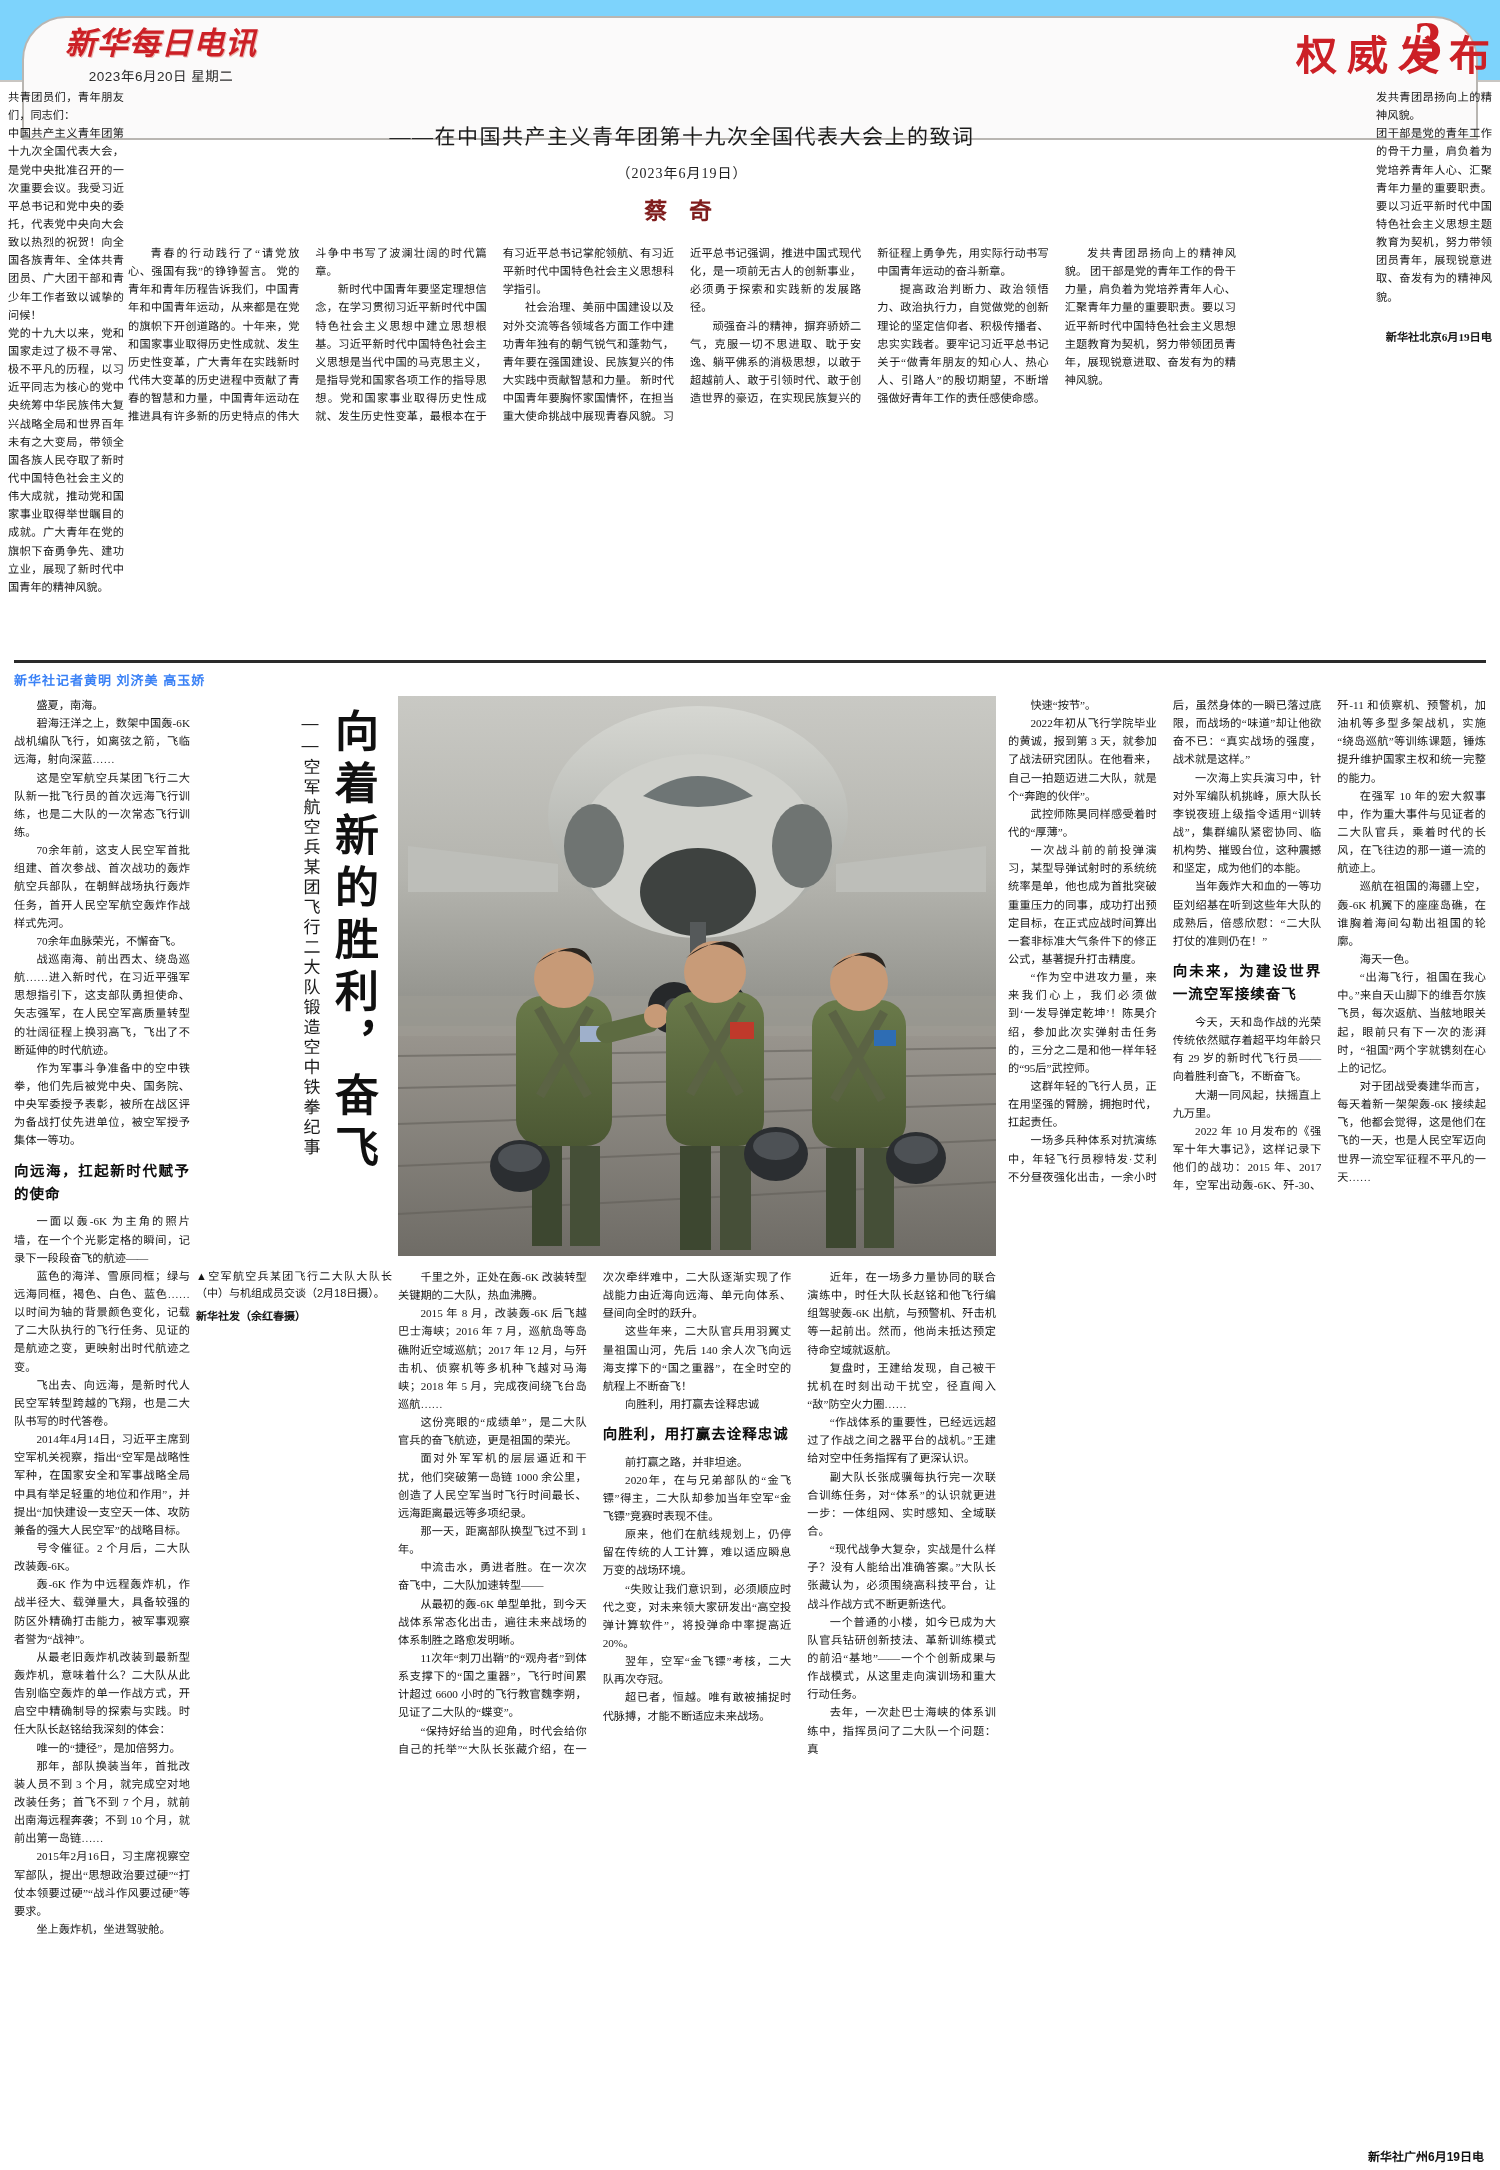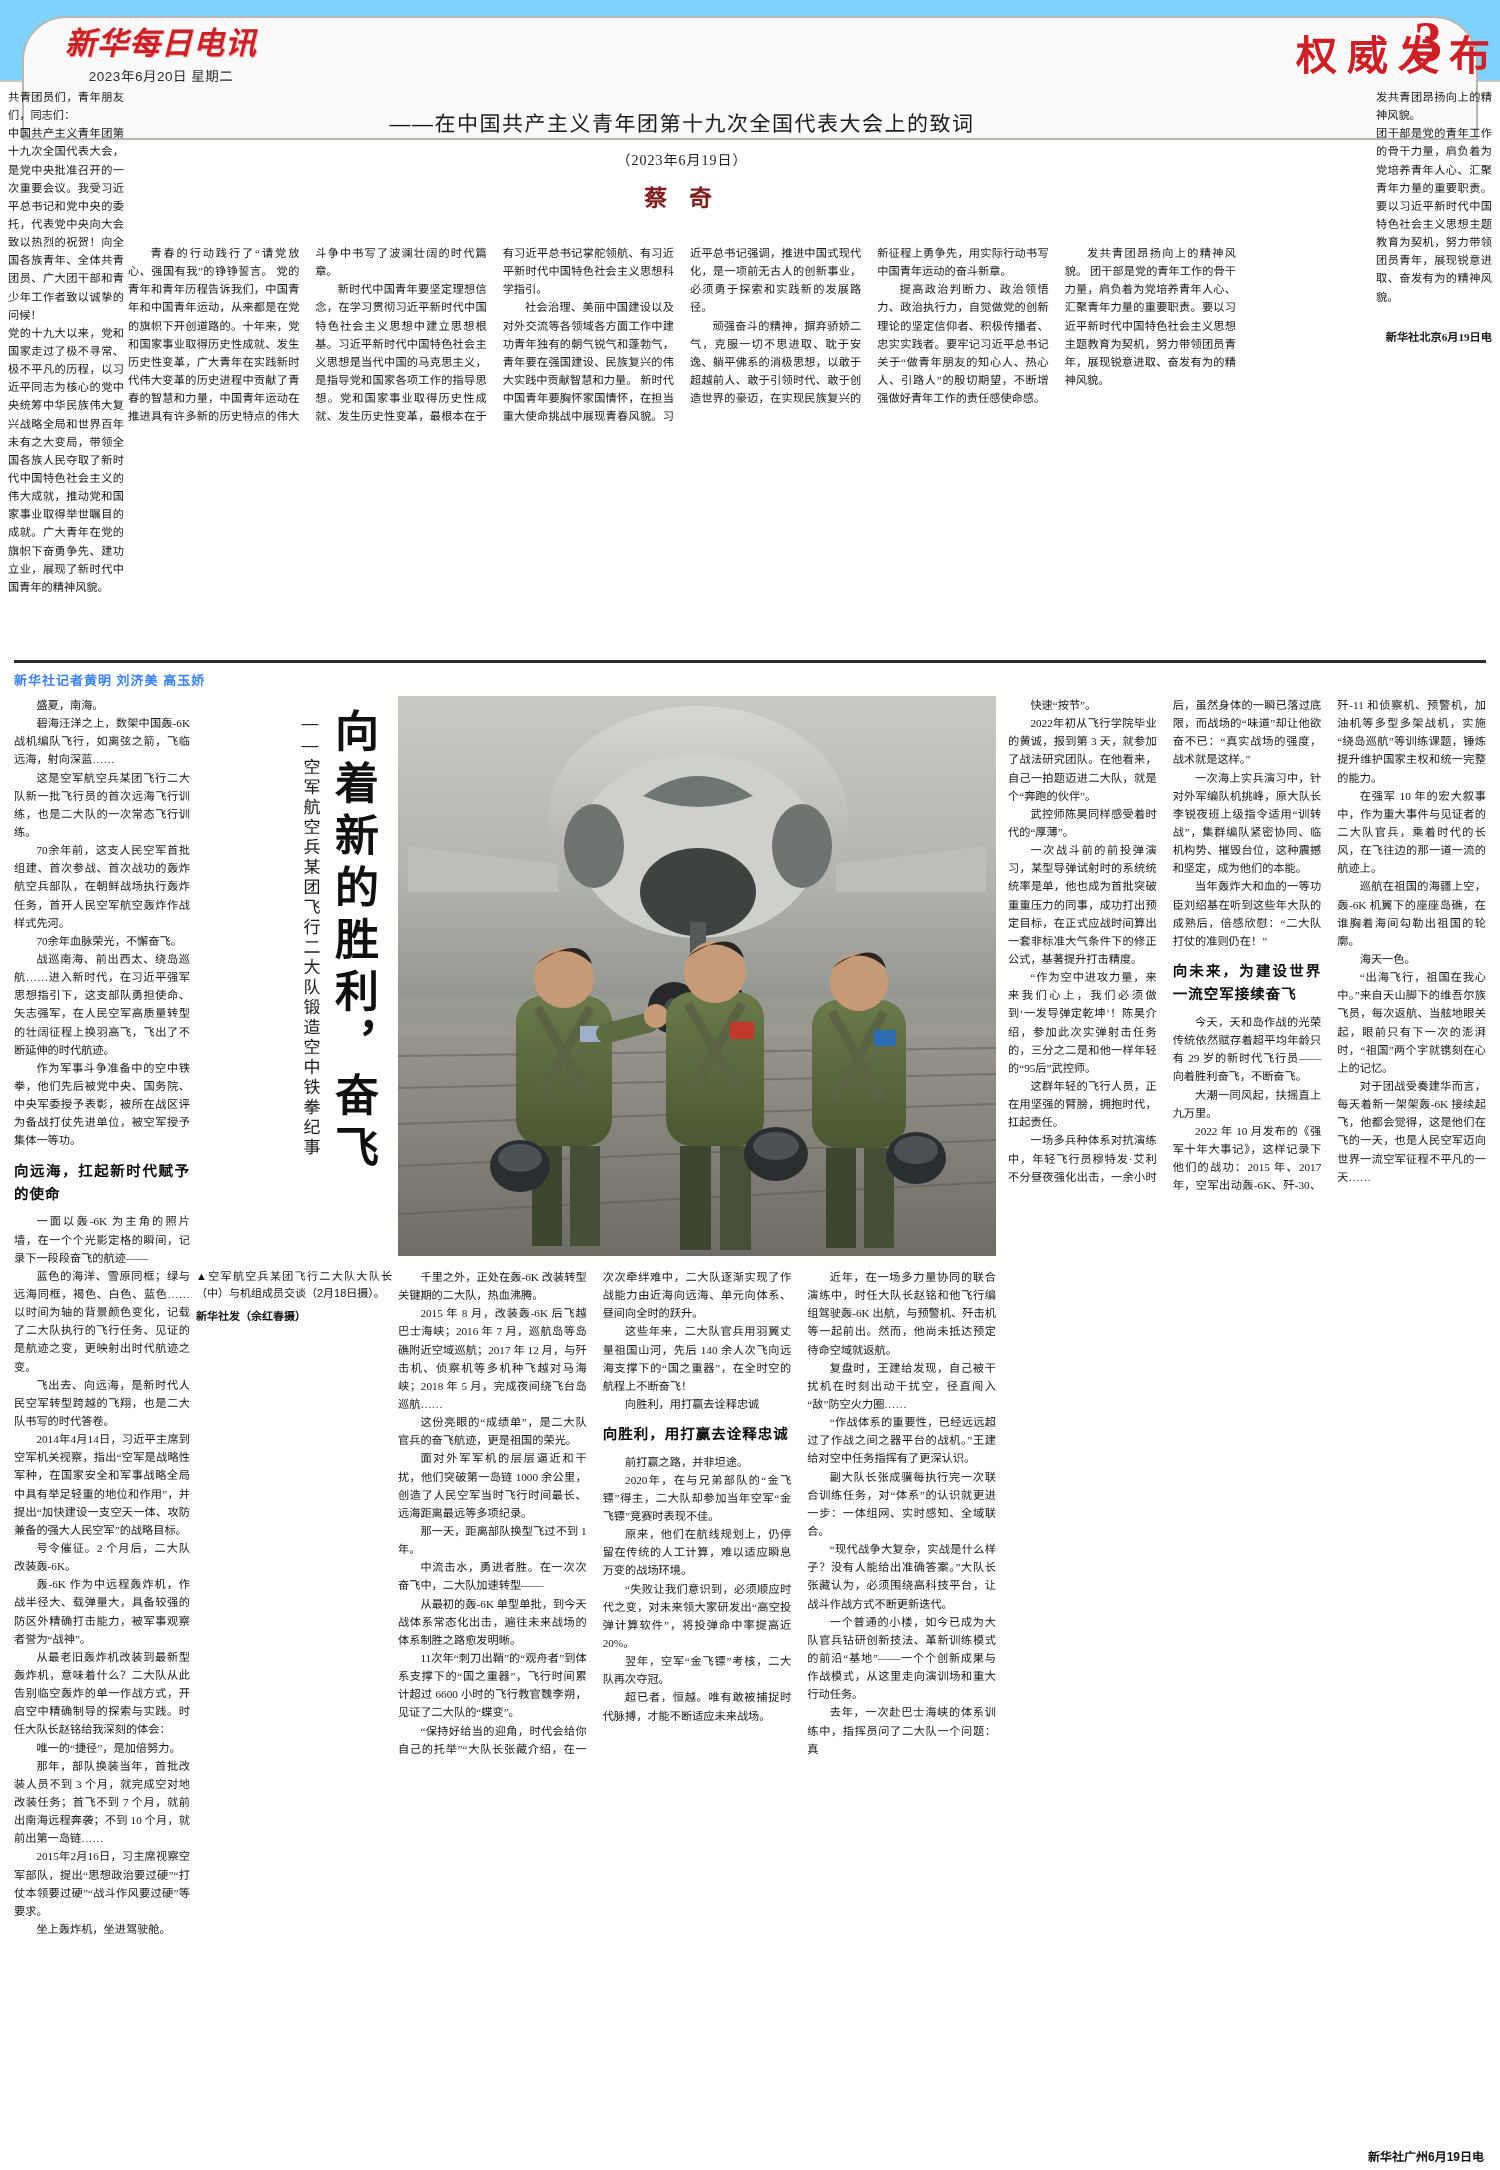--- a/index.html
+++ b/index.html
@@ -67,22 +67,22 @@
   }
   .headline-zone {
     position: absolute; left: 128px; top: 10px; width: 1108px; text-align: center;
   }
   .headline-main {
     font-family: "Liberation Serif", serif;
     font-size: 44px; font-weight: bold; color: #111;
     letter-spacing: 4px; line-height: 1.25; white-space: nowrap;
   }
   .headline-sub {
-    margin-top: 13px;
-    font-family: Liberation Sans, sans-serif;
+    margin-top: 26px;
+    font-family: Liberation Serif, serif;
     font-size: 21px; color: #1b1b1b; letter-spacing: 1.5px;
     white-space: nowrap;
   }
   .headline-date {
     margin-top: 12px;
     font-family: "Liberation Serif", serif;
     font-size: 14px; color: #222; letter-spacing: 1px;
   }
   .headline-author {
     margin-top: 10px;

